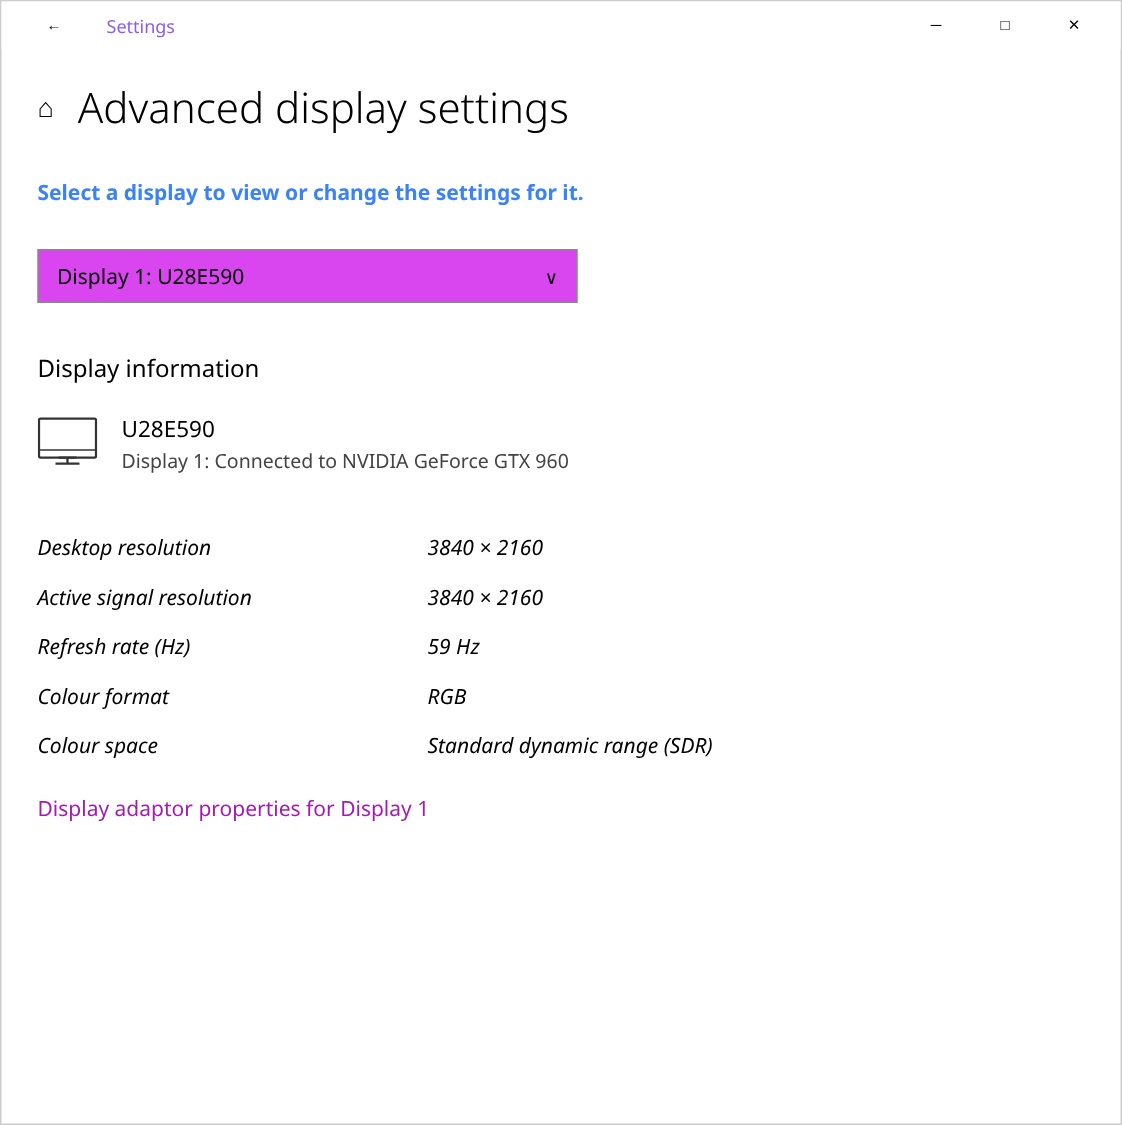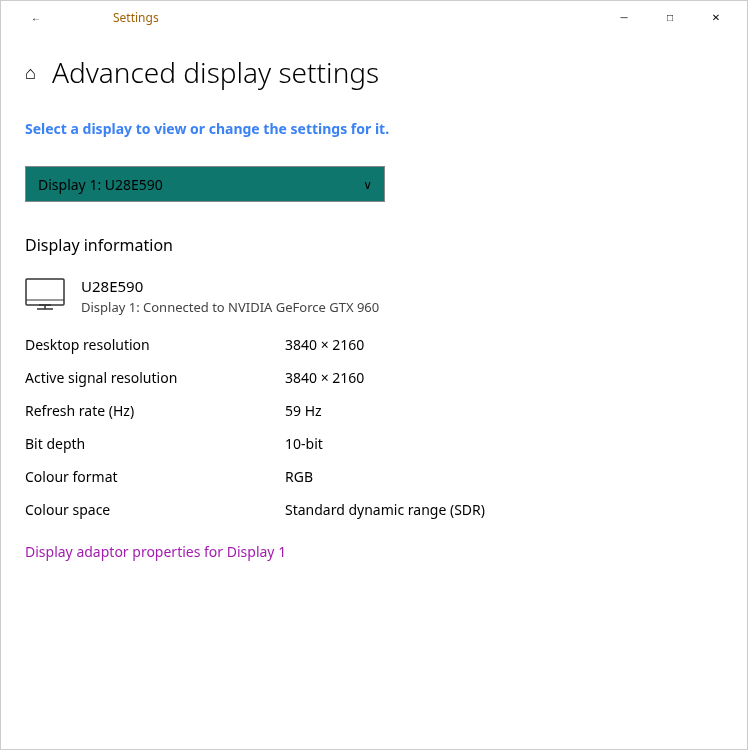--- a/index.html
+++ b/index.html
@@ -37,22 +37,21 @@
     }
 
     .titlebar-left {
       display: flex;
       align-items: center;
       gap: 12px;
     }
 
     .titlebar-title {
       font-size: 12px;
-      color: #a16207;
-      margin-left: 42px;
+      color: #8b5cf6;
     }
 
     .titlebar-controls {
       display: flex;
       align-items: center;
     }
 
     .titlebar-btn {
       width: 46px;
       height: 32px;
@@ -110,21 +109,21 @@
 
     .dropdown {
       display: flex;
       align-items: center;
       justify-content: space-between;
       width: 360px;
       height: 36px;
       border: 1px solid #888;
       padding: 0 12px;
       cursor: pointer;
-      background: #0f766e;
+      background: #d946ef;
       font-size: 14px;
       color: #000;
     }
 
     .dropdown-arrow {
       font-size: 12px;
       color: #000;
     }
 
     .display-info-section {
@@ -135,21 +134,21 @@
       font-size: 16px;
       font-weight: 400;
       color: #000;
       margin-bottom: 20px;
     }
 
     .display-card {
       display: flex;
       align-items: flex-start;
       gap: 16px;
-      margin-bottom: 12px;
+      margin-bottom: 33px;
     }
 
     .monitor-icon {
       flex-shrink: 0;
       margin-top: 2px;
     }
 
     .monitor-icon svg {
       width: 40px;
       height: 32px;
@@ -169,20 +168,21 @@
 
     .display-card-desc {
       font-size: 13px;
       color: #444;
       text-align: right;
     }
 
     .info-table {
       width: 100%;
       border-collapse: collapse;
+      font-style: italic;
     }
 
     .info-table tr td {
       padding: 7px 0;
       font-size: 14px;
       color: #000;
       vertical-align: top;
     }
 
     .info-table tr td:first-child {
@@ -267,24 +267,20 @@
             </tr>
             <tr>
               <td>Active signal resolution</td>
               <td>3840 × 2160</td>
             </tr>
             <tr>
               <td>Refresh rate (Hz)</td>
               <td>59 Hz</td>
             </tr>
             <tr>
-              <td>Bit depth</td>
-              <td>10-bit</td>
-            </tr>
-            <tr>
               <td>Colour format</td>
               <td>RGB</td>
             </tr>
             <tr>
               <td>Colour space</td>
               <td>Standard dynamic range (SDR)</td>
             </tr>
           </tbody>
       </table>
 

